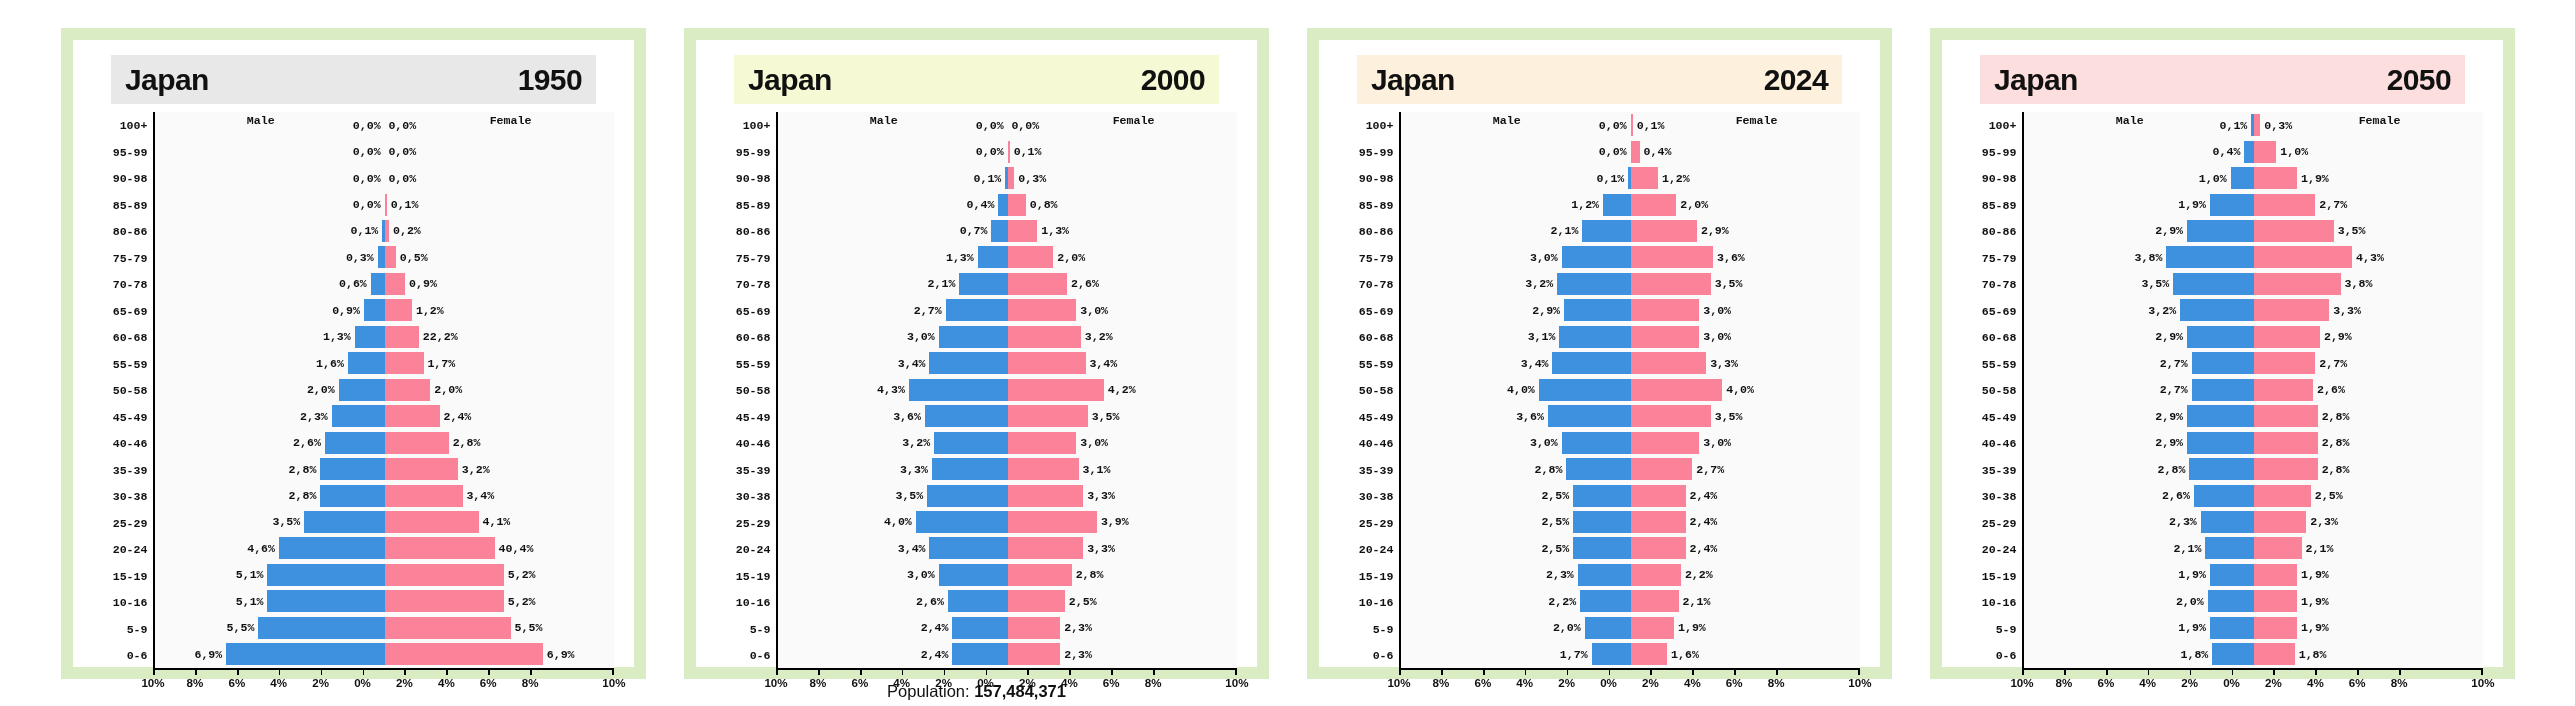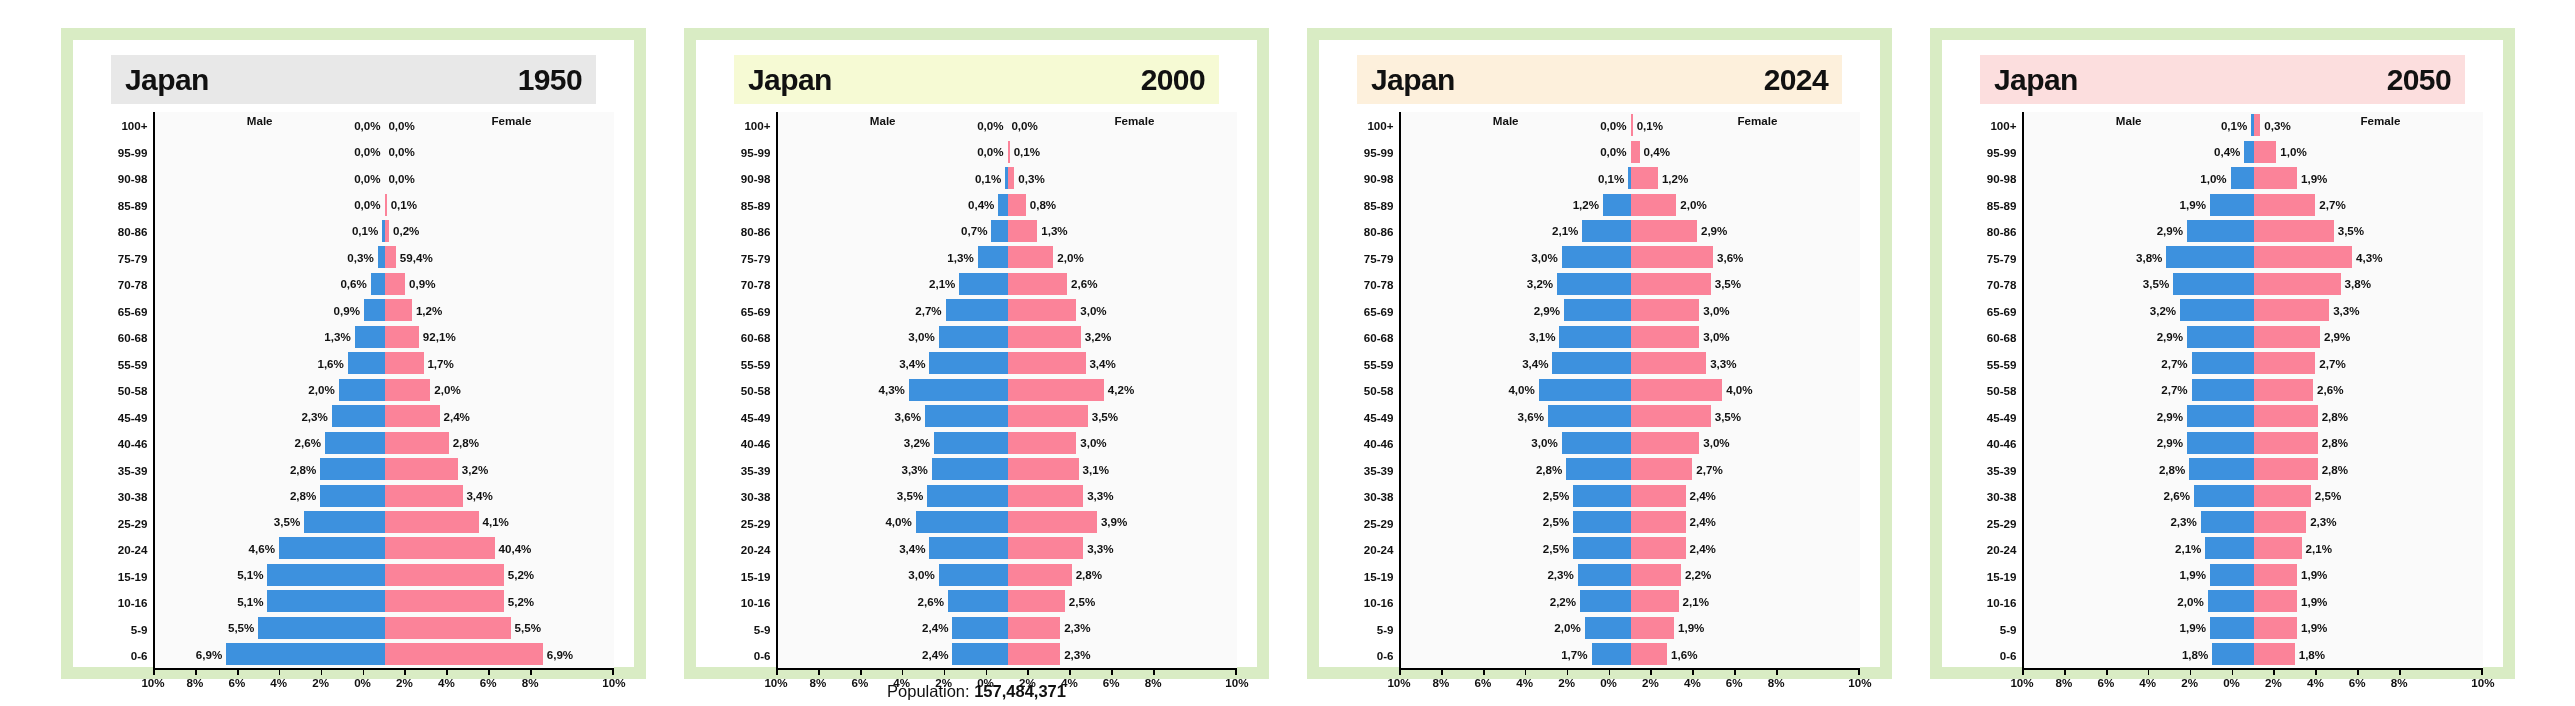--- a/index.html
+++ b/index.html
@@ -42,20 +42,21 @@
   .pyr-country{
     font-size:30px;font-weight:bold;color:#111;letter-spacing:-0.6px;
   }
   .pyr-year{
     font-size:30px;font-weight:bold;color:#111;letter-spacing:-0.6px;
   }
   .plot{
     flex:1 1 auto;
     display:flex;
     position:relative;
+    font-family:Liberation Mono, monospace;
   }
   .ylabels{
     width:60px;flex:0 0 60px;
     display:flex;flex-direction:column;
     justify-content:space-between;
     padding:1.1px 0 0 0;
     box-sizing:border-box;
   }
   .ylab{
     height:26.5px;line-height:26.5px;
@@ -221,21 +222,21 @@
                   <span class="vlabel right">0,2%</span>
                 </div>
               </div>
               <div class="row">
                 <div class="half left">
                   <span class="vlabel left">0,3%</span>
                   <div class="bar male" style="width: 3%; background: rgb(61, 145, 222);"></div>
                 </div>
                 <div class="half right">
                   <div class="bar female" style="width: 5%; background: rgb(251, 131, 153);"></div>
-                  <span class="vlabel right">59,4%</span>
+                  <span class="vlabel right">0,5%</span>
                 </div>
               </div>
               <div class="row">
                 <div class="half left">
                   <span class="vlabel left">0,6%</span>
                   <div class="bar male" style="width: 6%; background: rgb(61, 145, 222);"></div>
                 </div>
                 <div class="half right">
                   <div class="bar female" style="width: 9%; background: rgb(251, 131, 153);"></div>
                   <span class="vlabel right">0,9%</span>
@@ -251,21 +252,21 @@
                   <span class="vlabel right">1,2%</span>
                 </div>
               </div>
               <div class="row">
                 <div class="half left">
                   <span class="vlabel left">1,3%</span>
                   <div class="bar male" style="width: 13%; background: rgb(61, 145, 222);"></div>
                 </div>
                 <div class="half right">
                   <div class="bar female" style="width: 15%; background: rgb(251, 131, 153);"></div>
-                  <span class="vlabel right">92,1%</span>
+                  <span class="vlabel right">22,2%</span>
                 </div>
               </div>
               <div class="row">
                 <div class="half left">
                   <span class="vlabel left">1,6%</span>
                   <div class="bar male" style="width: 16%; background: rgb(61, 145, 222);"></div>
                 </div>
                 <div class="half right">
                   <div class="bar female" style="width: 17%; background: rgb(251, 131, 153);"></div>
                   <span class="vlabel right">1,7%</span>

